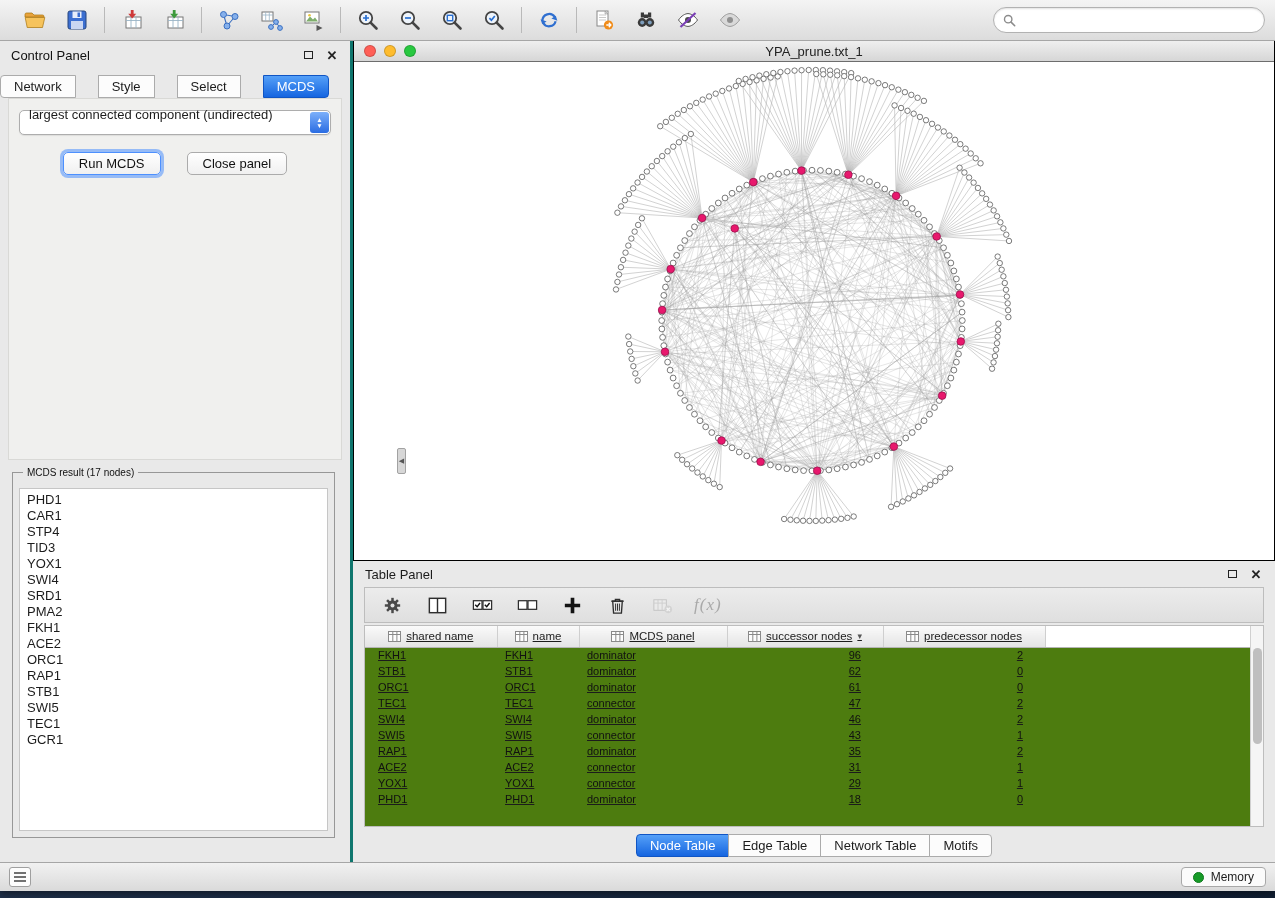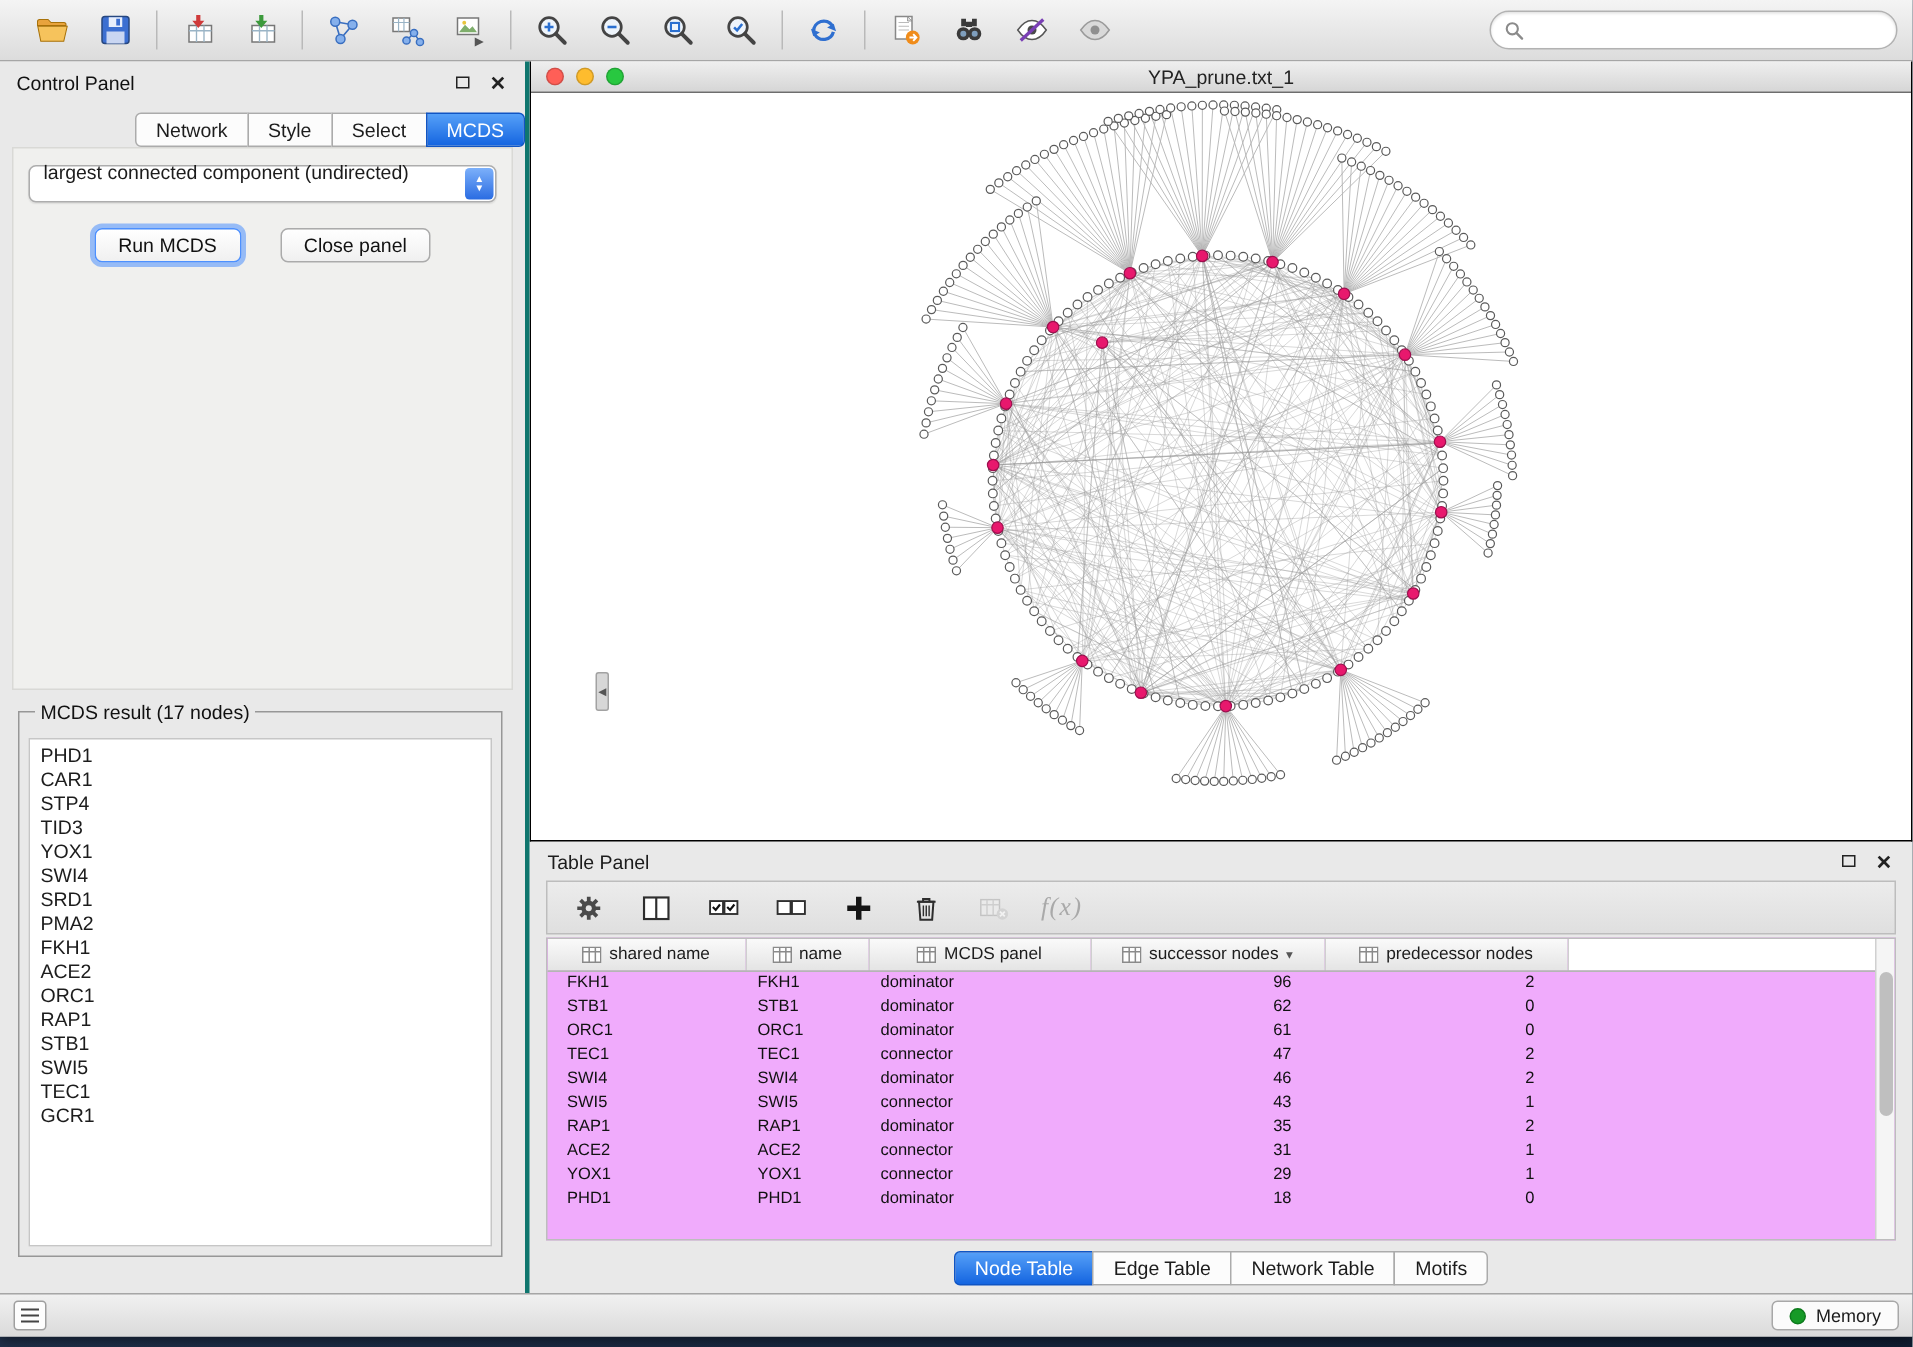--- a/index.html
+++ b/index.html
@@ -20,35 +20,35 @@
   
   .main{display:flex;height:821px;position:relative;}
 
   
   .control-panel{width:353px;background:#e9e9e9;border-right:3px solid #0f766e;position:relative;flex:0 0 auto;}
   .panel-header{height:28px;display:flex;align-items:center;padding:0 11px;font-size:13px;color:#111;}
   .win-btns{margin-left:auto;display:flex;gap:10px;align-items:center;}
   .win-btn{width:14px;height:14px;display:flex;align-items:center;justify-content:center;cursor:pointer;color:#222;}
   .wb-float{width:9px;height:8px;border:1.6px solid #222;display:inline-block;}
   .wb-x{font-size:13px;font-weight:bold;line-height:1;}
-  .tabs-row{position:absolute;left:0;right:0;top:34px;display:flex;justify-content:flex-end;}
+  .tabs-row{position:absolute;left:0;right:0;top:34px;display:flex;justify-content:flex-start;gap:23px;}
   .tab{font-size:13px;padding:3px 13px;border:1px solid #ababab;background:#fcfcfc;color:#1c1c1c;cursor:pointer;margin-left:-1px;}
   .tab:first-child{border-radius:4px 0 0 4px;margin-left:0;}
   .tab:last-child{border-radius:0 4px 4px 0;}
   .tab.active{background:linear-gradient(#55a0f8,#1565e0);border-color:#1055c4;color:#fff;}
   .cp-upper{position:absolute;left:8px;right:8px;top:57px;height:362px;background:#f0f0ee;border:1px solid #d9d9d6;}
   .opt-label{text-align:center;font-size:13px;margin-top:25px;}
   .combo{width:312px;height:25px;margin:11px auto 0;background:#fff;border:1px solid #adadad;border-radius:5px;display:flex;align-items:center;position:relative;font-size:13px;padding:0 26px 16px 9px;cursor:pointer;box-shadow:0 1px 1px rgba(0,0,0,.08);}
   .combo-text{white-space:nowrap;overflow:hidden;}
   .combo-stepper{position:absolute;right:1px;top:1px;bottom:1px;width:19px;background:linear-gradient(#7cb0fa,#2a6ce2);border-radius:3px;display:flex;flex-direction:column;align-items:center;justify-content:center;color:#fff;font-size:6.5px;line-height:5.5px;}
   .btn-row{display:flex;justify-content:center;gap:26px;margin-top:17px;}
   .btn{font-size:13px;padding:3px 15px;background:linear-gradient(#ffffff,#f0f0f0);border:1px solid #ababab;border-radius:5px;cursor:pointer;font-family:"Liberation Sans",sans-serif;color:#111;}
   .btn.focus{box-shadow:0 0 0 3px rgba(77,144,254,.55);border-color:#4d90fe;}
   .group-box{position:absolute;left:12px;right:15px;top:426px;bottom:24px;border:1px solid #979797;padding:8px 6px 6px;background:transparent;}
-  .group-box legend{font-size:13px;padding:0 4px;margin-left:4px;color:#111;}
+  .group-box legend{font-size:10px;padding:0 4px;margin-left:4px;color:#111;}
   .mcds-list{position:absolute;left:6px;right:6px;top:10px;bottom:6px;background:#fff;border:1px solid #c6c6c6;overflow:hidden;padding:3px 0;}
   .list-item{font-size:13px;padding:0 7px;line-height:16px;cursor:default;}
 
   
   .splitter-handle{position:absolute;left:397px;top:407px;width:9px;height:26px;background:#d7d7d7;border:1px solid #a2a2a2;border-radius:2px;z-index:5;display:flex;align-items:center;justify-content:center;font-size:7px;color:#555;cursor:pointer;}
 
   
   .right-col{flex:1;display:flex;flex-direction:column;background:#e9e9e9;min-width:0;}
   .network-window{height:520px;flex:0 0 auto;display:flex;flex-direction:column;border:1px solid #000;border-top:none;}
   .net-titlebar{height:21px;background:linear-gradient(#efefef,#d6d6d6);border-bottom:1px solid #6d6d6d;display:flex;align-items:center;position:relative;flex:0 0 auto;}
@@ -62,21 +62,21 @@
   .net-canvas svg{width:100%;height:100%;display:block;}
 
   
   .table-panel{flex:1;display:flex;flex-direction:column;min-height:0;padding-bottom:4px;}
   .tp-header{height:26px;display:flex;align-items:center;padding:0 12px;font-size:13px;flex:0 0 auto;text-align:right;}
   .tp-toolbar{margin:0 11px;height:36px;background:linear-gradient(#ececec,#dfdfdf);border:1px solid #bdbdbd;display:flex;align-items:center;gap:19px;padding:0 14px;flex:0 0 auto;}
   .tt-icon{width:26px;height:26px;display:flex;align-items:center;justify-content:center;cursor:pointer;}
   .tt-icon svg{width:23px;height:23px;display:block;}
   .tt-icon.disabled{opacity:.55;cursor:default;}
   .fx-label{font-family:"Liberation Serif",serif;font-style:italic;font-size:17px;color:#a9a9a9;cursor:default;letter-spacing:1px;}
-  .tp-table-wrap{margin:2px 11px 0;background:#f0abfc;border:1px solid #bdbdbd;flex:1;position:relative;overflow:hidden;min-height:0;}
+  .tp-table-wrap{margin:2px 11px 0;background:#4d7c0f;border:1px solid #bdbdbd;flex:1;position:relative;overflow:hidden;min-height:0;text-decoration:underline;}
   table{border-collapse:collapse;width:calc(100% - 13px);table-layout:fixed;}
   thead th{background:linear-gradient(#fafafa,#e4e4e4);border-right:1px solid #cfcfcf;border-bottom:1px solid #b5b5b5;font-weight:normal;font-size:11.5px;height:21px;padding:0 4px;white-space:nowrap;overflow:hidden;}
   thead th.filler{background:#fff;border-right:none;}
   .th-inner{display:flex;align-items:center;justify-content:center;gap:5px;}
   .sort-ic{width:13px;height:11px;flex:0 0 auto;}
   .th-chev{font-size:9px;color:#555;}
   tbody td{font-size:11px;height:16px;padding:0 8px;white-space:nowrap;overflow:hidden;color:#111;}
   tbody td.first{padding-left:13px;}
   tbody td.num{text-align:right;padding-right:22px;}
   .v-scroll{position:absolute;top:0;right:0;bottom:0;width:13px;background:#f5f5f5;border-left:1px solid #d0d0d0;}

